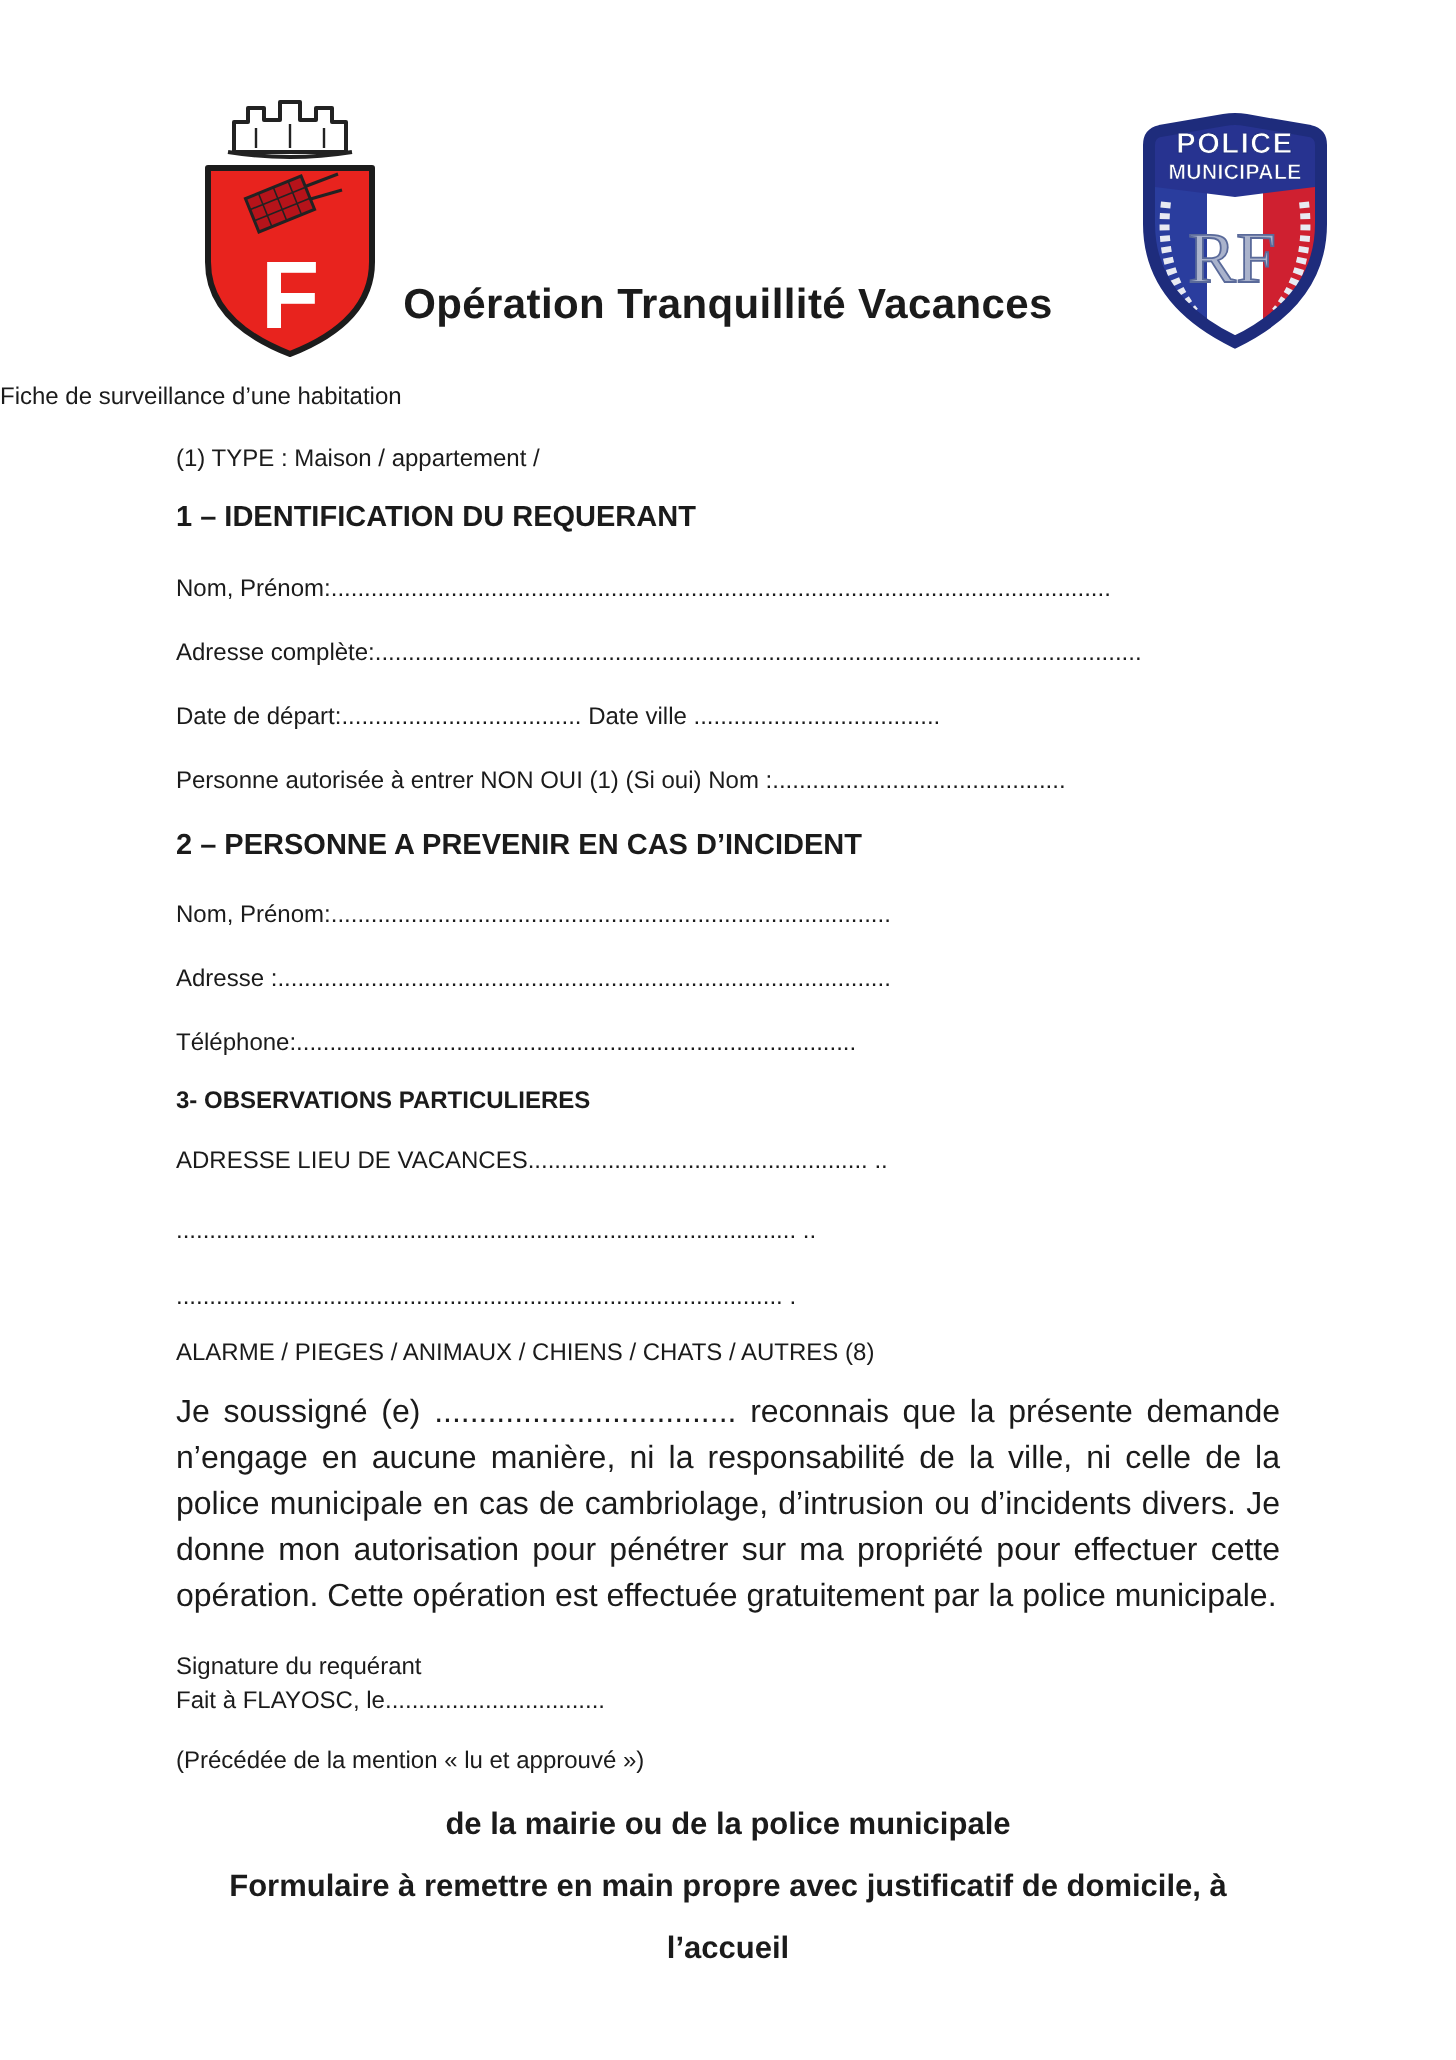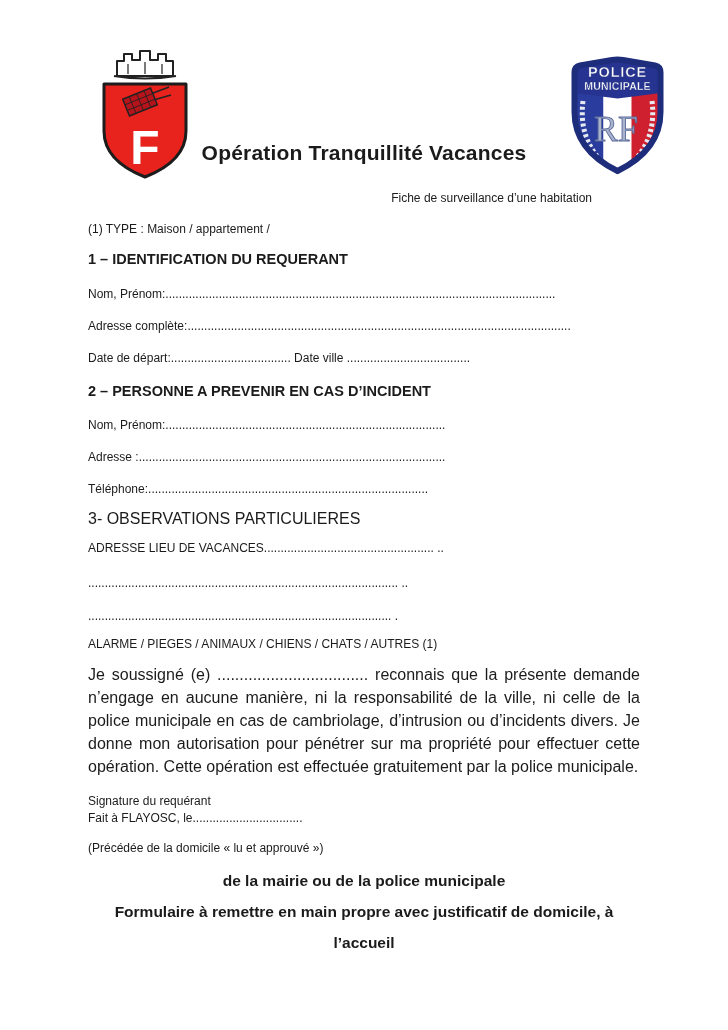--- a/index.html
+++ b/index.html
@@ -7,26 +7,26 @@
     position:relative;width:728px;height:1030px;background:#ffffff;
     font-family:"Liberation Sans",sans-serif;color:#1b1b1b;overflow:hidden;
   }
   
   .header{position:absolute;left:0;top:0;width:728px;height:212px;}
   .crest{position:absolute;left:90px;top:44px;}
   .badge{position:absolute;left:564px;top:55px;}
   .title{position:absolute;left:0;top:141px;width:728px;margin:0;
          text-align:center;font-size:21px;font-weight:bold;letter-spacing:.2px;}
   .subtitle{position:absolute;left:0;top:191px;width:592px;
-            text-align:right;font-size:12px;}
+            text-align:left;font-size:12px;}
   
   .content{position:absolute;left:88px;top:216px;width:552px;}
   .line{font-size:12px;line-height:15px;white-space:nowrap;overflow:hidden;}
   .sec-h{font-size:14.5px;font-weight:bold;line-height:18px;margin:0;}
-  .sec-h-small{font-size:16px;font-weight:normal;line-height:15px;margin:0;}
+  .sec-h-small{font-size:12px;font-weight:bold;line-height:15px;margin:0;}
   .para{font-size:16px;line-height:23px;text-align:justify;margin:0;}
   .footer{font-size:15.5px;font-weight:bold;line-height:31px;text-align:center;}.mt2{margin-top:2px}.mt6{margin-top:6px}.mt9{margin-top:9px}
   .mt11{margin-top:11px}.mt13{margin-top:13px}.mt14{margin-top:14px}
   .mt15{margin-top:15px}.mt16{margin-top:16px}.mt17{margin-top:17px}
   .mt18{margin-top:18px}.mt19{margin-top:19px}.mt20{margin-top:20px}
 </style>
 </head>
 <body>
 
 <div class="page">
@@ -75,37 +75,38 @@
   </header>
 
   <main class="content">
 
     <div class="line mt6">(1) TYPE : Maison / appartement /</div>
 
     <h2 class="sec-h mt13">1 – IDENTIFICATION DU REQUERANT</h2>
     <div class="line mt19">Nom, Prénom:.....................................................................................................................</div>
     <div class="line mt17">Adresse complète:...................................................................................................................</div>
     <div class="line mt17">Date de départ:.................................... Date ville .....................................</div>
+    <div class="line mt17">Personne autorisée à entrer NON OUI (1) (Si oui) Nom :............................................</div>
 
     <h2 class="sec-h mt16">2 – PERSONNE A PREVENIR EN CAS D’INCIDENT</h2>
     <div class="line mt18">Nom, Prénom:....................................................................................</div>
     <div class="line mt17">Adresse :............................................................................................</div>
     <div class="line mt17">Téléphone:....................................................................................</div>
 
     <h3 class="sec-h-small mt14">3- OBSERVATIONS PARTICULIERES</h3>
     <div class="line mt15">ADRESSE LIEU DE VACANCES................................................... ..</div>
     <div class="line mt20">............................................................................................. ..</div>
     <div class="line mt18">........................................................................................... .</div>
-    <div class="line mt13">ALARME / PIEGES / ANIMAUX / CHIENS / CHATS / AUTRES (1)</div>
+    <div class="line mt13">ALARME / PIEGES / ANIMAUX / CHIENS / CHATS / AUTRES (8)</div>
 
     <p class="para mt11">Je soussigné (e) .................................. reconnais que la présente demande n’engage en aucune manière, ni la responsabilité de la ville, ni celle de la police municipale en cas de cambriolage, d’intrusion ou d’incidents divers. Je donne mon autorisation pour pénétrer sur ma propriété pour effectuer cette opération.  Cette opération est effectuée gratuitement par la police municipale.</p>
 
     <div class="line mt16">Signature du requérant</div>
     <div class="line mt2">Fait à FLAYOSC, le.................................</div>
-    <div class="line mt15">(Précédée de la domicile « lu et approuvé »)</div>
+    <div class="line mt15">(Précédée de la mention « lu et approuvé »)</div>
 
     <div class="footer mt9">
       <div>de la mairie ou de la police municipale</div>
       <div>Formulaire à remettre en main propre avec justificatif de domicile, à l’accueil</div>
     </div>
 
   </main>
 </div>
 
 </body></html>

